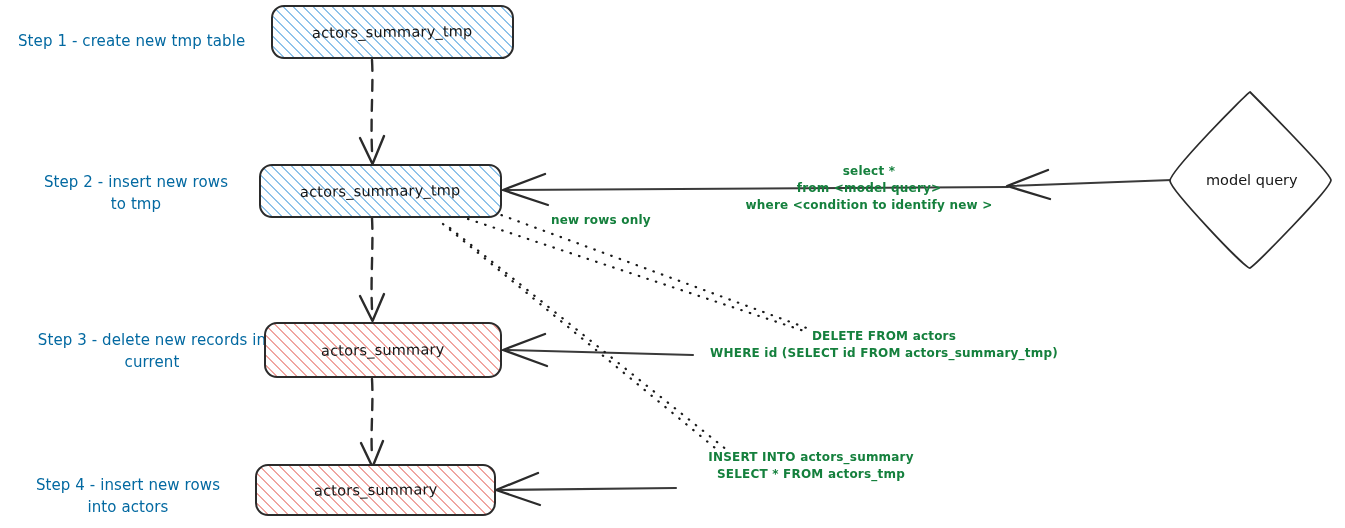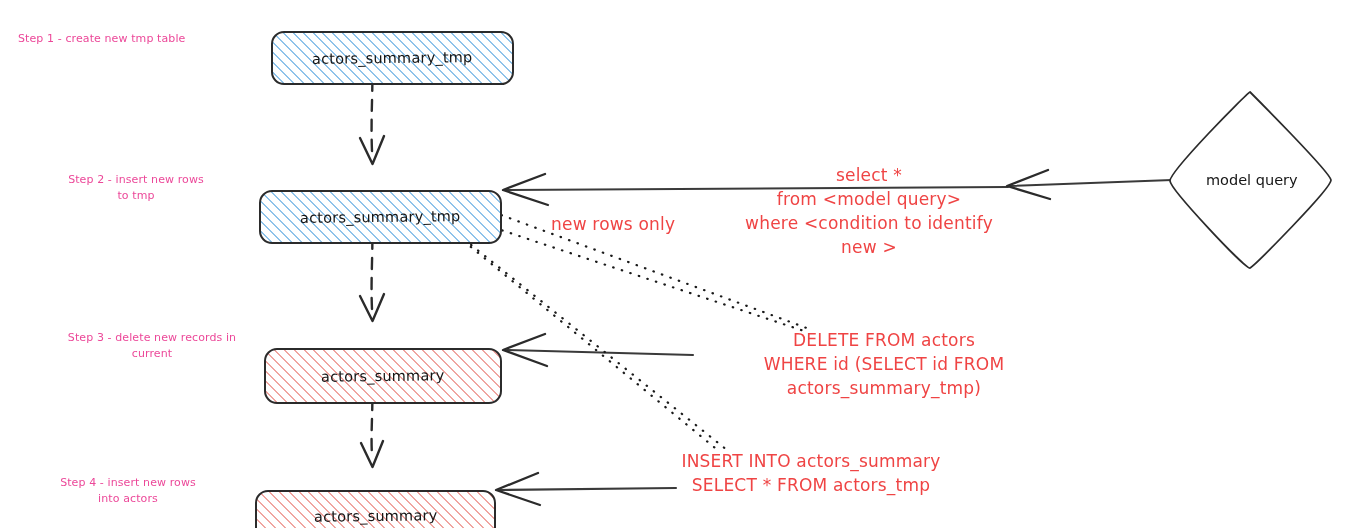--- a/index.html
+++ b/index.html
@@ -28,21 +28,20 @@
     pointer-events: none;
   }
   .node {
     position: absolute;
     box-sizing: border-box;
     border: 2.2px solid #2b2b2b;
     border-radius: 13px;
     display: flex;
     align-items: center;
     justify-content: center;
-    margin-top: 26px;
   }
   .node-blue {
     background-color: #ffffff;
     background-image: repeating-linear-gradient(
       45deg,
       #8fc3ea 0px, #8fc3ea 1.4px,
       rgba(255,255,255,0) 1.4px, rgba(255,255,255,0) 7px
     );
   }
   .node-red {
@@ -57,35 +56,36 @@
     font-family: "DejaVu Sans", sans-serif;
     font-size: 14.5px;
     color: #151515;
     letter-spacing: 0.2px;
     white-space: nowrap;
     transform: rotate(-0.7deg);
   }
   .step-label {
     position: absolute;
     font-family: "DejaVu Sans", sans-serif;
-    font-size: 11px;
-    color: #ec4899;
+    font-size: 15px;
+    color: #0369a1;
     text-align: center;
     line-height: 1.45;
     white-space: pre-line;
     letter-spacing: 0.1px;
   }
   .annot {
     position: absolute;
     font-family: "DejaVu Sans", sans-serif;
-    font-size: 17px;
-    color: #ef4444;
+    font-size: 12px;
+    color: #15803d;
     line-height: 1.42;
     white-space: pre-line;
     letter-spacing: 0.2px;
+    font-weight: bold;
   }
   .annot.center { text-align: center; }
   .diamond-label {
     position: absolute;
     font-family: "DejaVu Sans", sans-serif;
     font-size: 14.5px;
     color: #151515;
     white-space: nowrap;
   }
 </style>

